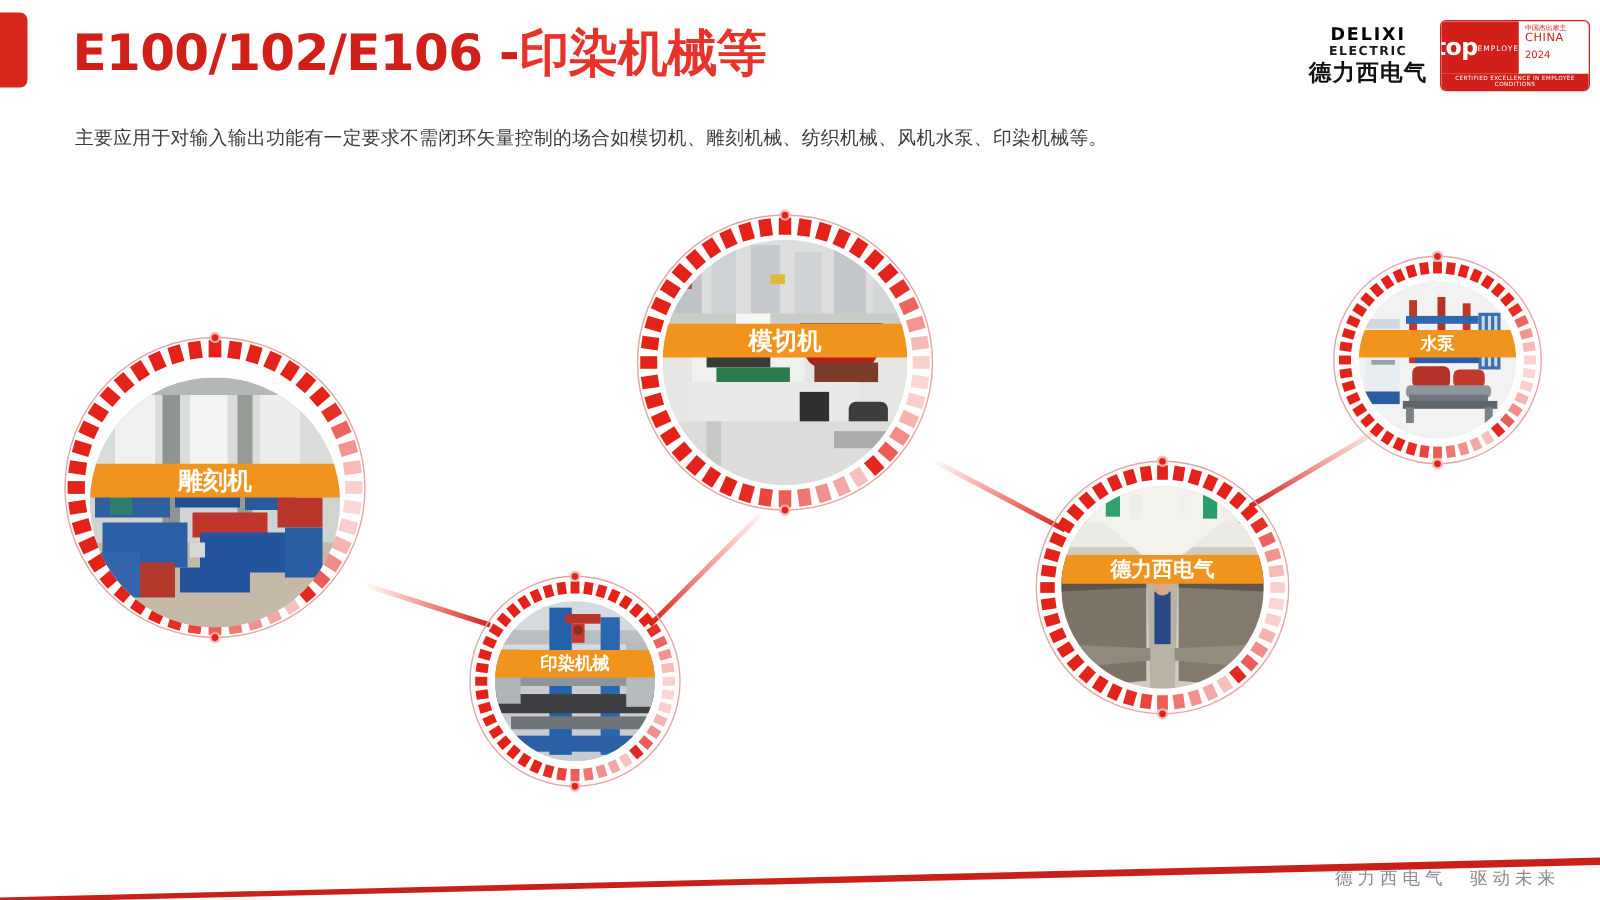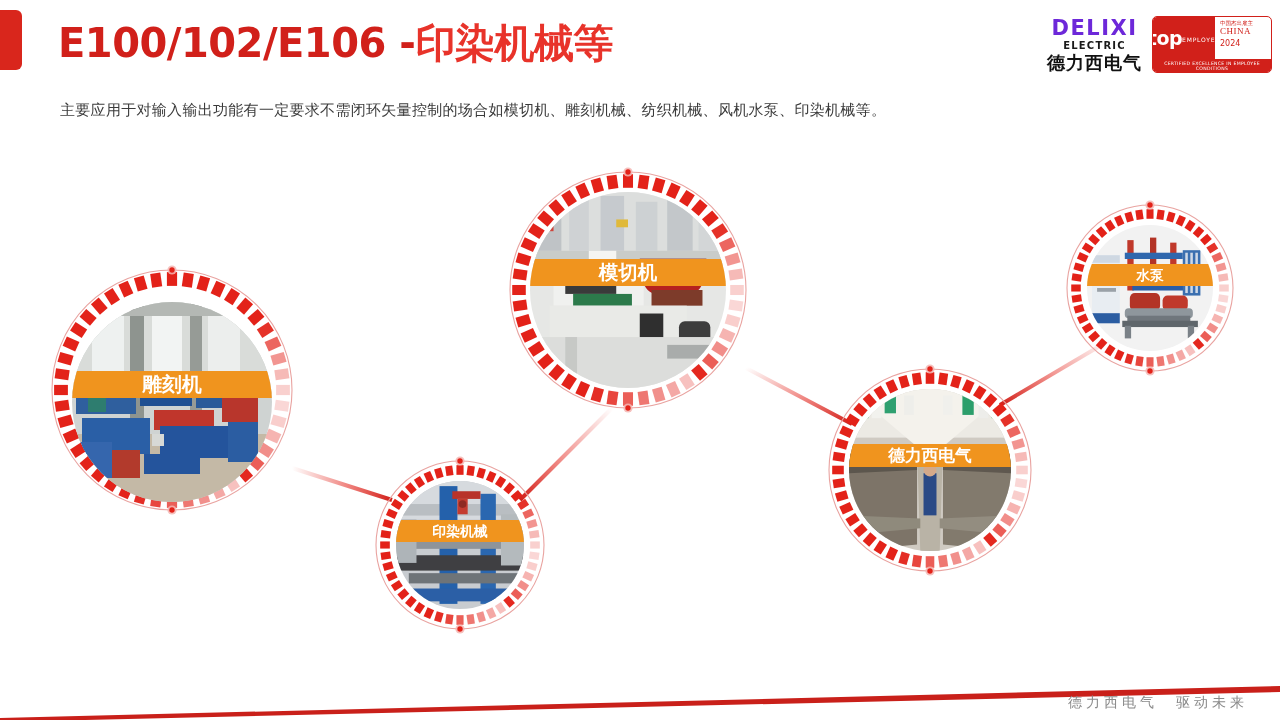--- a/index.html
+++ b/index.html
@@ -35,21 +35,21 @@
     white-space: nowrap;
   }
 
   
   #brand {
     position: absolute; right: 8px; top: 16px;
     display: flex; align-items: center; gap: 10px;
   }
   .delixi { text-align: center; line-height: 1; }
   .delixi-en {
-    font-size: 21px; font-weight: bold; color: #6d28d9;
+    font-size: 14px; font-weight: bold; color: #000000;
     letter-spacing: 1.5px;
     font-family: "DejaVu Sans", sans-serif;
   }
   .delixi-sub {
     font-size: 10px; font-weight: bold; color: #1a1a1a;
     letter-spacing: 1.2px; margin-top: 2px;
   }
   .delixi-cn {
     font-size: 18px; font-weight: bold; color: #111;
     letter-spacing: 1px; margin-top: 3px;
@@ -68,21 +68,21 @@
   .te-top {
     font-size: 19px; font-weight: bold; line-height: 17px;
     letter-spacing: -0.5px;
   }
   .te-emp { font-size: 6px; letter-spacing: 0.8px; margin-top: 2px; }
   .te-right {
     flex: 1; color: #D1201A; padding: 3px 0 0 5px;
     line-height: 1.15;
   }
   .te-cn { font-size: 5.5px; }
-  .te-china { font-size: 9px; letter-spacing: 0.5px; font-family: Liberation Serif, serif; }
+  .te-china { font-size: 9px; letter-spacing: 0.5px; }
   .te-year { font-size: 8px; margin-top: 2px; }
   .te-foot {
     background: #D1201A; color: #fff;
     font-size: 4.6px; text-align: center;
     letter-spacing: 0.3px; padding: 1.5px 0;
   }
 
   
   #diagram { position: absolute; left: 0; top: 0; width: 1280px; height: 720px; }
   #connectors { position: absolute; left: 0; top: 0; }
@@ -480,21 +480,21 @@
       <circle cx="50" cy="50" r="4" fill="#d4a98a"></circle>
       <polygon points="0,40 42,42 42,50 0,52" fill="#5c564d"></polygon>
       <polygon points="100,40 58,42 58,50 100,52" fill="#5f584f"></polygon>
       <polygon points="0,78 44,80 44,86 0,90" fill="#8f8a7c"></polygon>
       <polygon points="100,78 56,80 56,86 100,90" fill="#938d80"></polygon>
     </svg>
       <div class="label" style="top:54.739999999999995px; height:23.23px;
                   line-height:23.23px; font-size:16.665px;">德力西电气</div>
     </div>
     </div>
-    <div class="node" style="left: 1059px; top: 197px; width: 182px; height: 182px;">
+    <div class="node" style="left: 1059px; top: 197px; width: 182px; height: 182px; font-family: Liberation Serif, serif;">
     <svg class="ring-svg" width="182" height="182">
       <circle cx="91" cy="91" r="83" fill="none" stroke="#E9A3A0" stroke-width="1.1"></circle>
       <rect x="87.4725" y="12.2275" width="7.055000000000001" height="9.545" fill="#E32219" fill-opacity="1.000" transform="rotate(0 91 91)"></rect>
         <rect x="87.4725" y="12.2275" width="7.055000000000001" height="9.545" fill="#E32219" fill-opacity="1.000" transform="rotate(8.181818181818182 91 91)"></rect>
         <rect x="87.4725" y="12.2275" width="7.055000000000001" height="9.545" fill="#E32219" fill-opacity="1.000" transform="rotate(16.363636363636363 91 91)"></rect>
         <rect x="87.4725" y="12.2275" width="7.055000000000001" height="9.545" fill="#E32219" fill-opacity="1.000" transform="rotate(24.545454545454543 91 91)"></rect>
         <rect x="87.4725" y="12.2275" width="7.055000000000001" height="9.545" fill="#E32219" fill-opacity="1.000" transform="rotate(32.72727272727273 91 91)"></rect>
         <rect x="87.4725" y="12.2275" width="7.055000000000001" height="9.545" fill="#E32219" fill-opacity="1.000" transform="rotate(40.90909090909091 91 91)"></rect>
         <rect x="87.4725" y="12.2275" width="7.055000000000001" height="9.545" fill="#E32219" fill-opacity="1.000" transform="rotate(49.090909090909086 91 91)"></rect>
         <rect x="87.4725" y="12.2275" width="7.055000000000001" height="9.545" fill="#E32219" fill-opacity="0.931" transform="rotate(57.27272727272727 91 91)"></rect>

